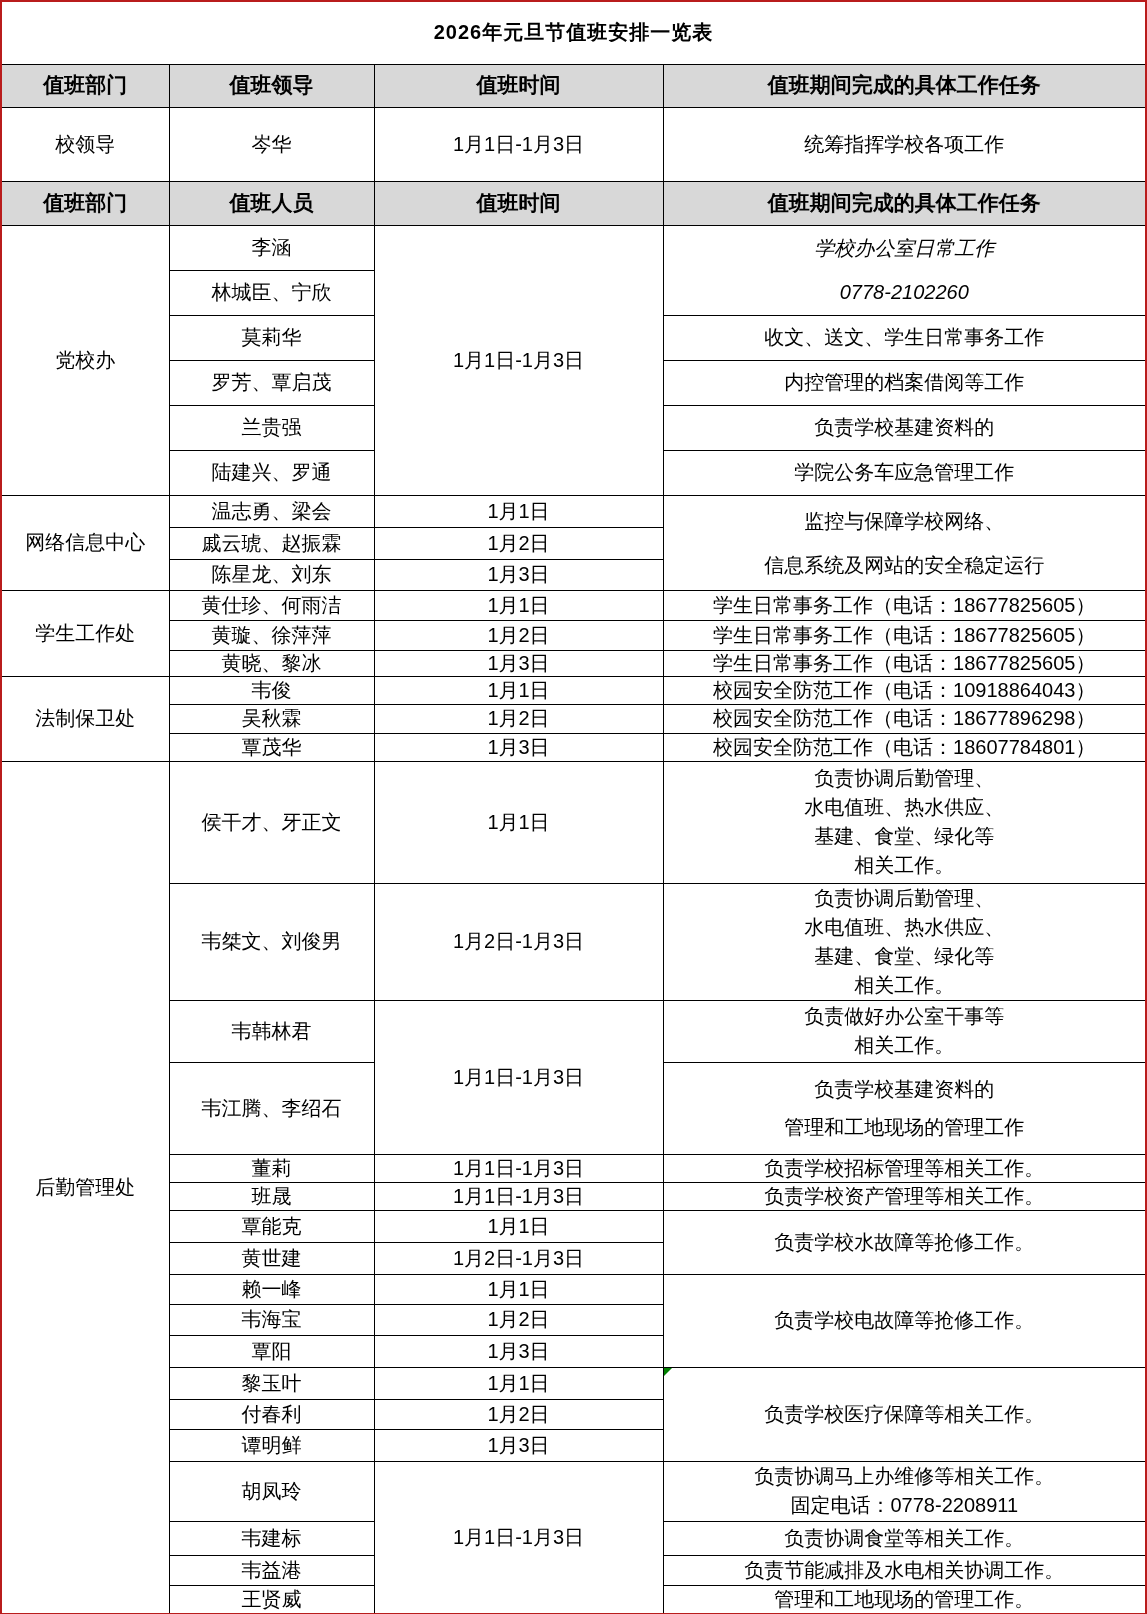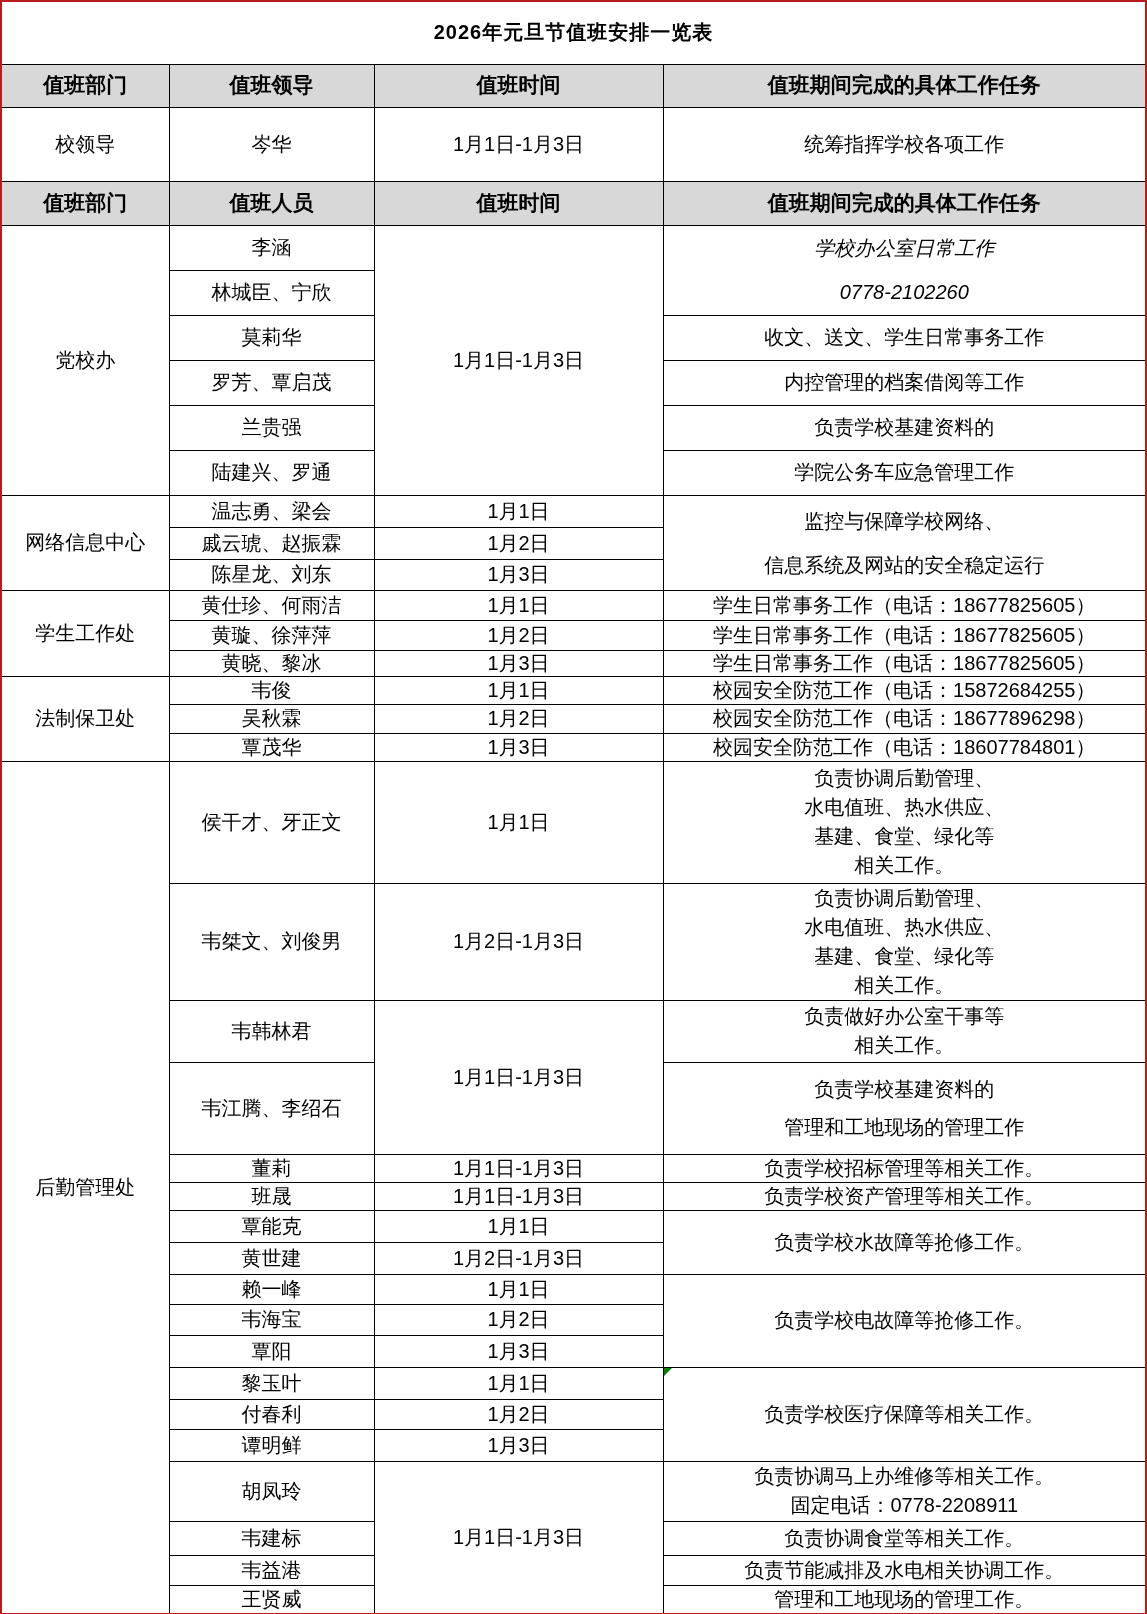--- a/index.html
+++ b/index.html
@@ -119,21 +119,21 @@
   <tr style="height:25px">
     <td>黄晓、黎冰</td>
     <td>1月3日</td>
     <td>学生日常事务工作（电话：18677825605）</td>
   </tr>
 
   <tr style="height:28px">
     <td rowspan="3">法制保卫处</td>
     <td>韦俊</td>
     <td>1月1日</td>
-    <td>校园安全防范工作（电话：15872684255）</td>
+    <td>校园安全防范工作（电话：10918864043）</td>
   </tr>
   <tr style="height:29px">
     <td>吴秋霖</td>
     <td>1月2日</td>
     <td>校园安全防范工作（电话：18677896298）</td>
   </tr>
   <tr style="height:28px">
     <td>覃茂华</td>
     <td>1月3日</td>
     <td>校园安全防范工作（电话：18607784801）</td>

